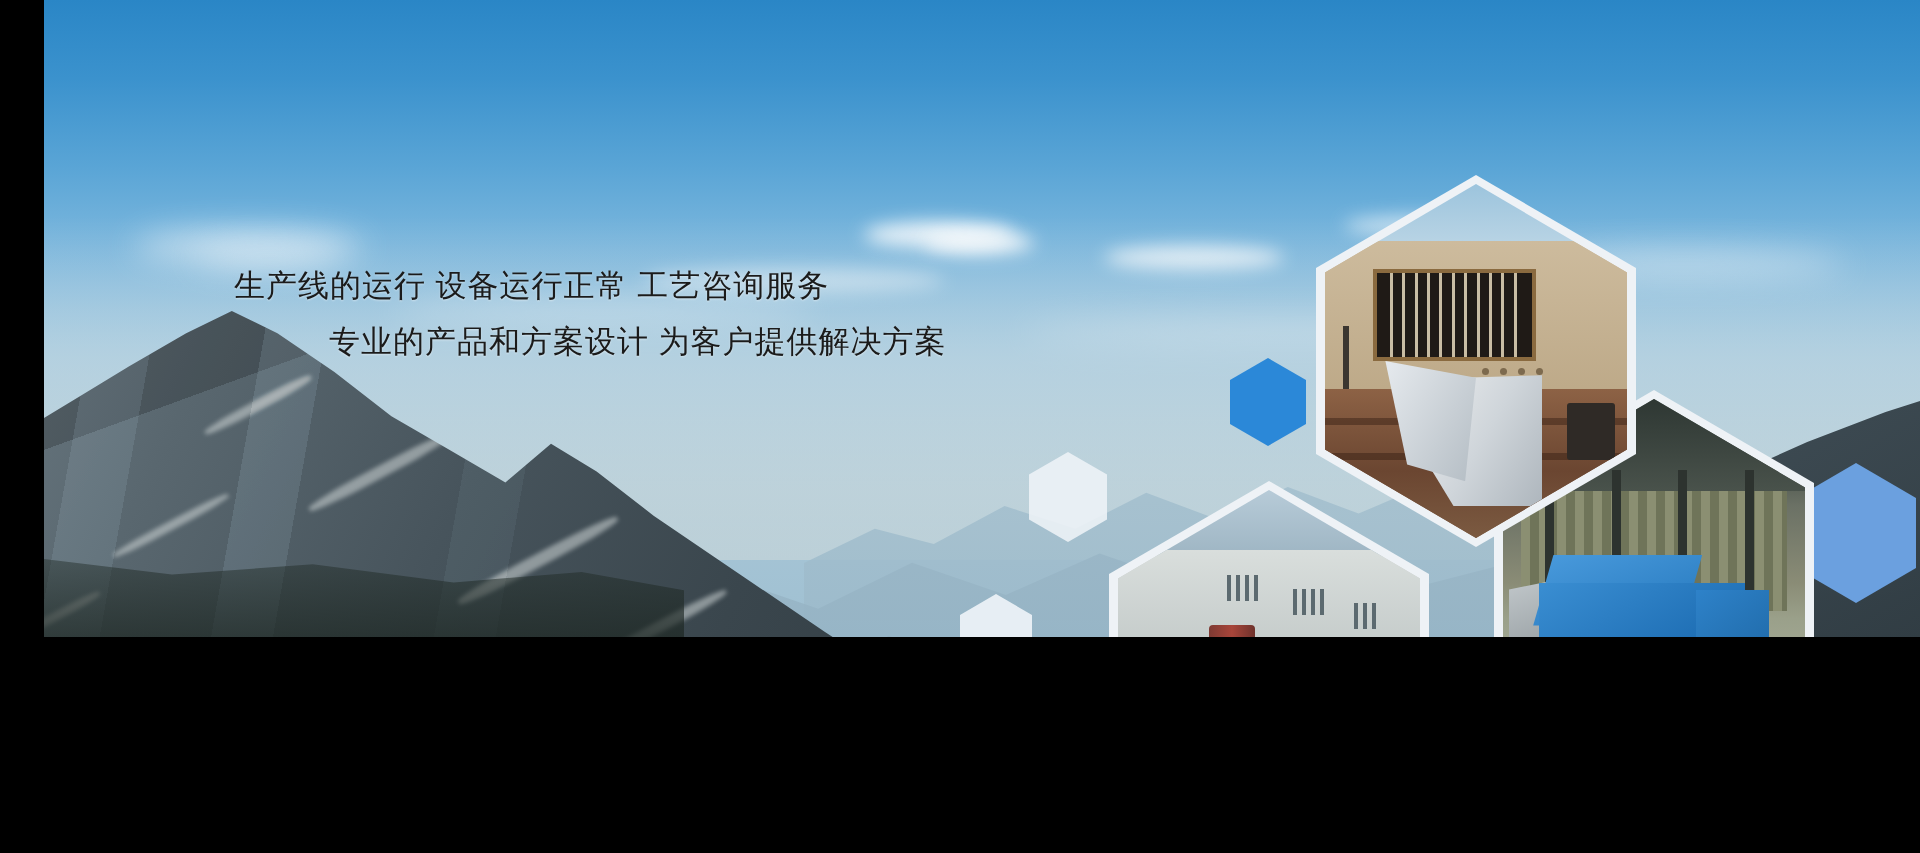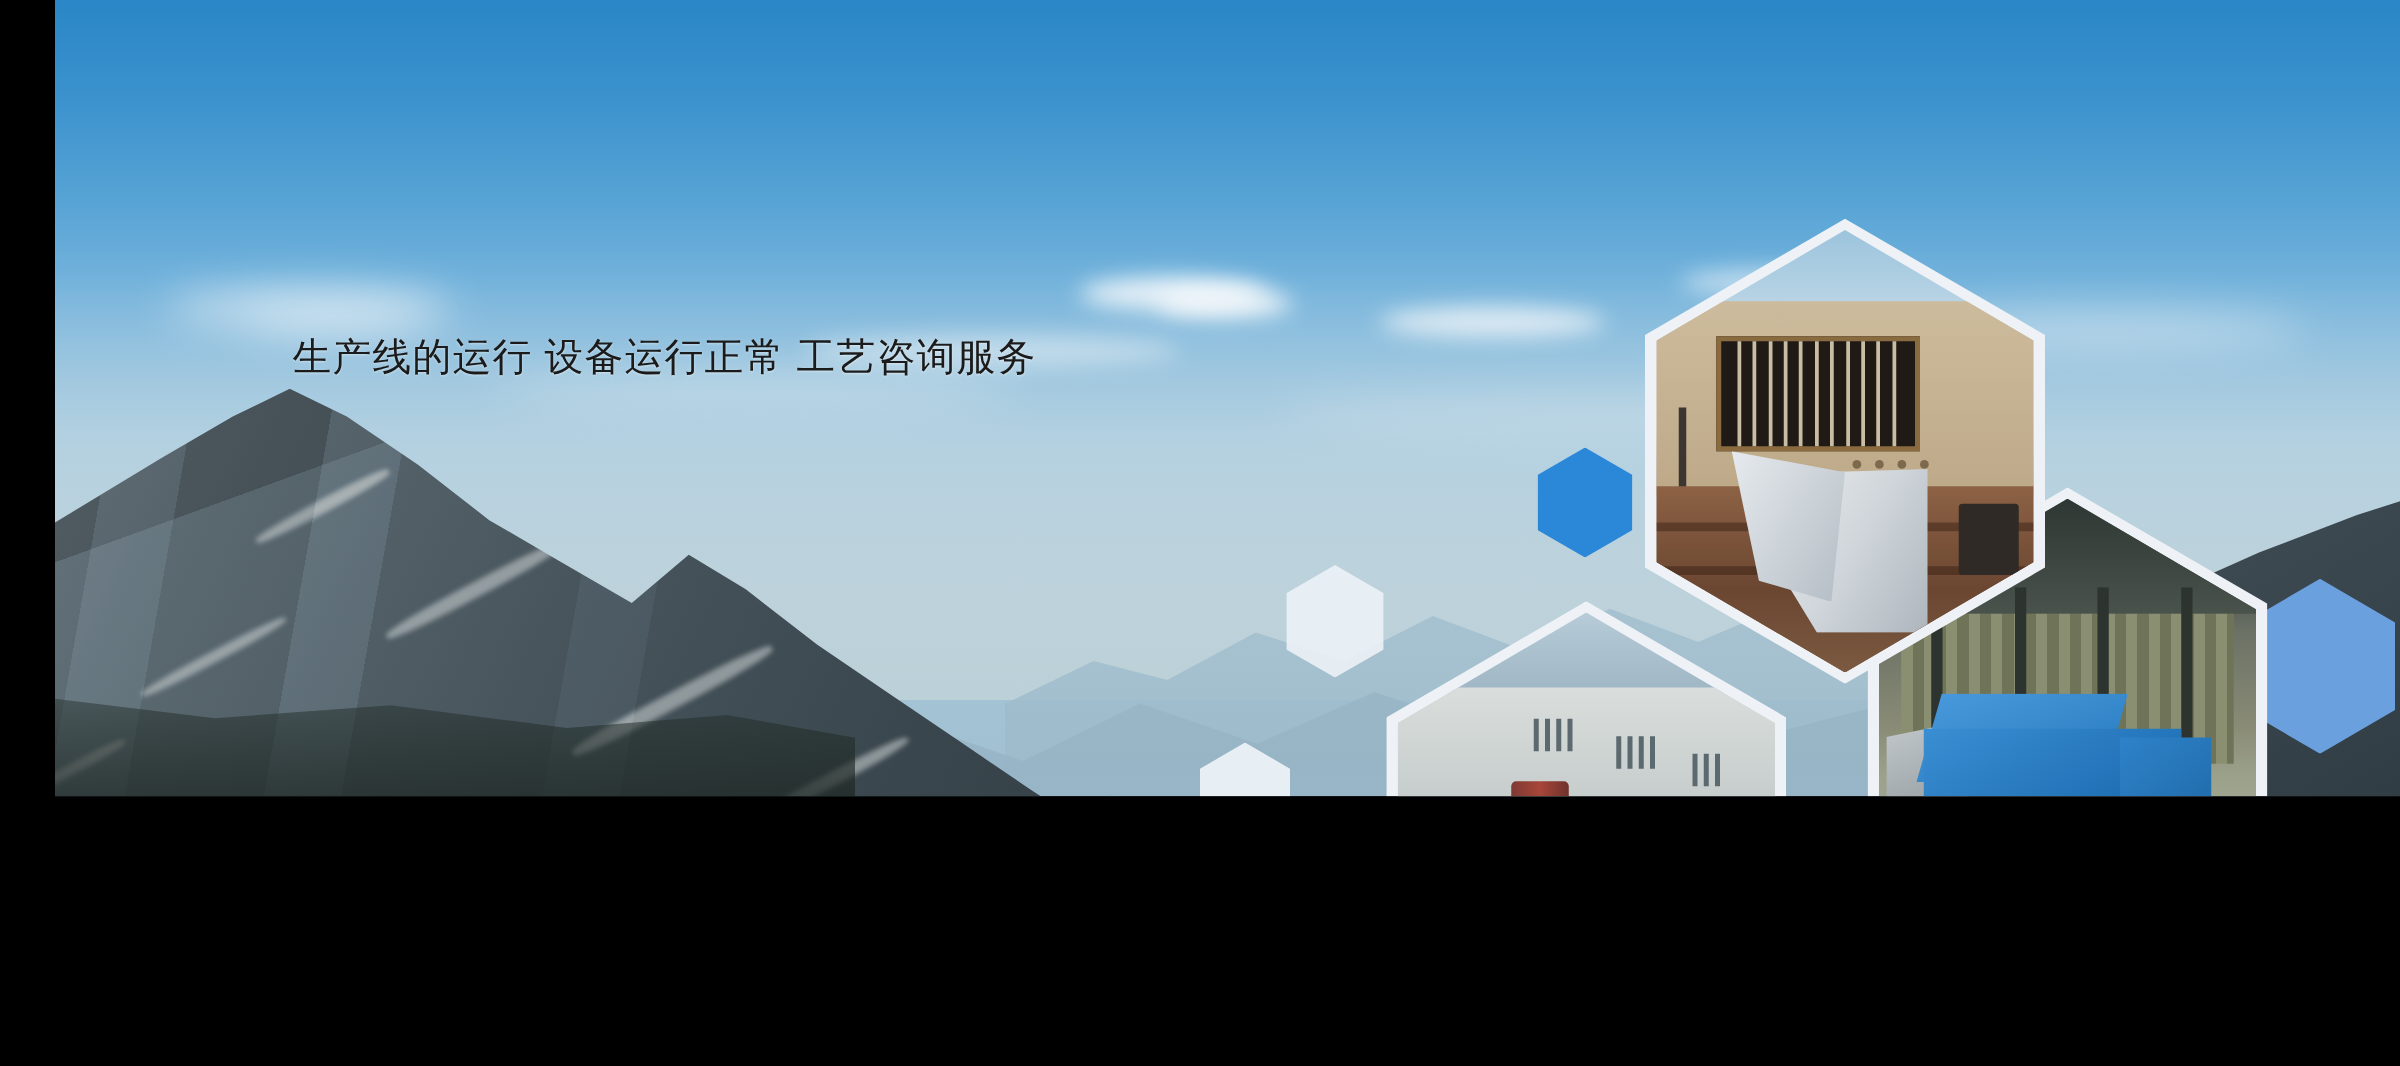--- a/index.html
+++ b/index.html
@@ -199,20 +199,21 @@
     <div class="snowStreak" style="left:8%;top:56%;width:90px;height:8px;"></div>
   </div>
 
   <div class="valleyGreen"></div>
   <div class="valleyRiver"></div>
   <div class="foreLeft"></div>
   <div class="darkFore"></div>
 
   <div class="headline">
     <span class="hl-line l1">生产线的运行 设备运行正常 工艺咨询服务</span>
+    <span class="hl-line l2">专业的产品和方案设计  为客户提供解决方案</span>
   </div>
 
   <div class="hexfill" style="left:985px;top:452px;width:78px;height:90px;background:#eef3f7;opacity:.88;"></div>
   <div class="hexfill" style="left:916px;top:594px;width:72px;height:84px;background:#eef3f7;opacity:.92;"></div>
   <div class="hexfill" style="left:1752px;top:463px;width:120px;height:140px;background:#6ba0df;"></div>
   <div class="hexfill" style="left:1344px;top:684px;width:120px;height:142px;background:#2b88d8;"></div>
   <div class="hexfill" style="left:1820px;top:770px;width:80px;height:94px;background:#eef3f7;opacity:.9;"></div>
   <div class="hexfill" style="left:1186px;top:358px;width:76px;height:88px;background:#2b88d8;"></div>
 
   <div class="hexframe" style="left:1065px;top:481px;width:320px;height:372px;">

